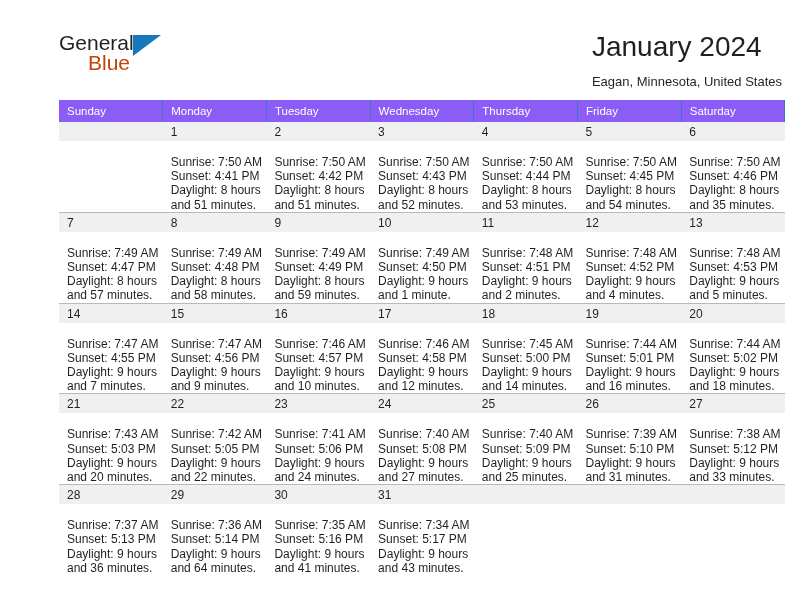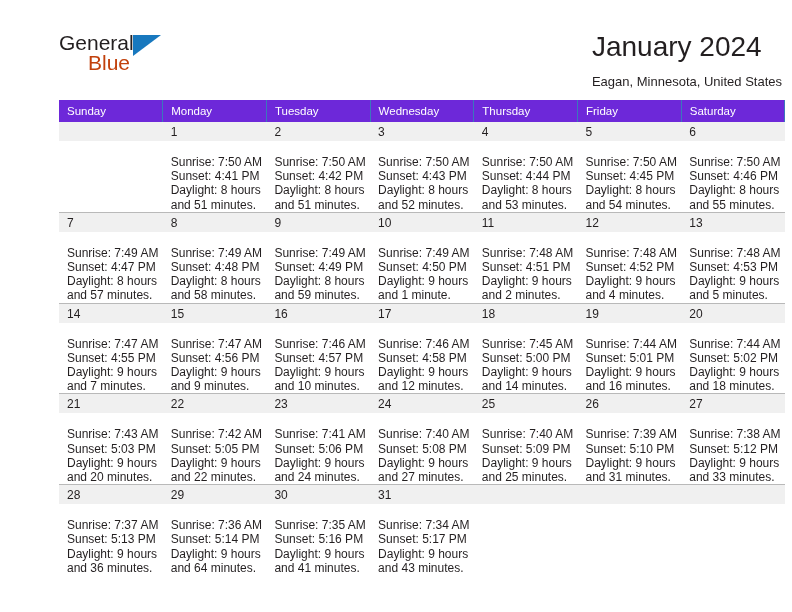--- a/index.html
+++ b/index.html
@@ -87,21 +87,21 @@
   
   .calendar {
     margin: 0 33px;
     width: 726px;
     border-collapse: collapse;
     table-layout: fixed;
   }
   .calendar col { width: 103.71px; }
 
   thead th {
-    background: #6d28d9;
+    background: #8b5cf6;
     color: #ffffff;
     font-weight: normal;
     font-size: 11.5px;
     text-align: left;
     padding: 5px 0 5px 8px;
     height: 20px;
     box-sizing: border-box;
     border-right: 1px solid #3b77bc;
   }
 
@@ -233,21 +233,21 @@
             <div>Daylight: 8 hours</div>
             <div>and 54 minutes.</div>
           </div>
         </td>
         <td>
           <div class="daynum">6</div>
           <div class="details">
             <div>Sunrise: 7:50 AM</div>
             <div>Sunset: 4:46 PM</div>
             <div>Daylight: 8 hours</div>
-            <div>and 55 minutes.</div>
+            <div>and 35 minutes.</div>
           </div>
         </td>
       </tr>
 
       <tr>
         <td>
           <div class="daynum">7</div>
           <div class="details">
             <div>Sunrise: 7:49 AM</div>
             <div>Sunset: 4:47 PM</div>

